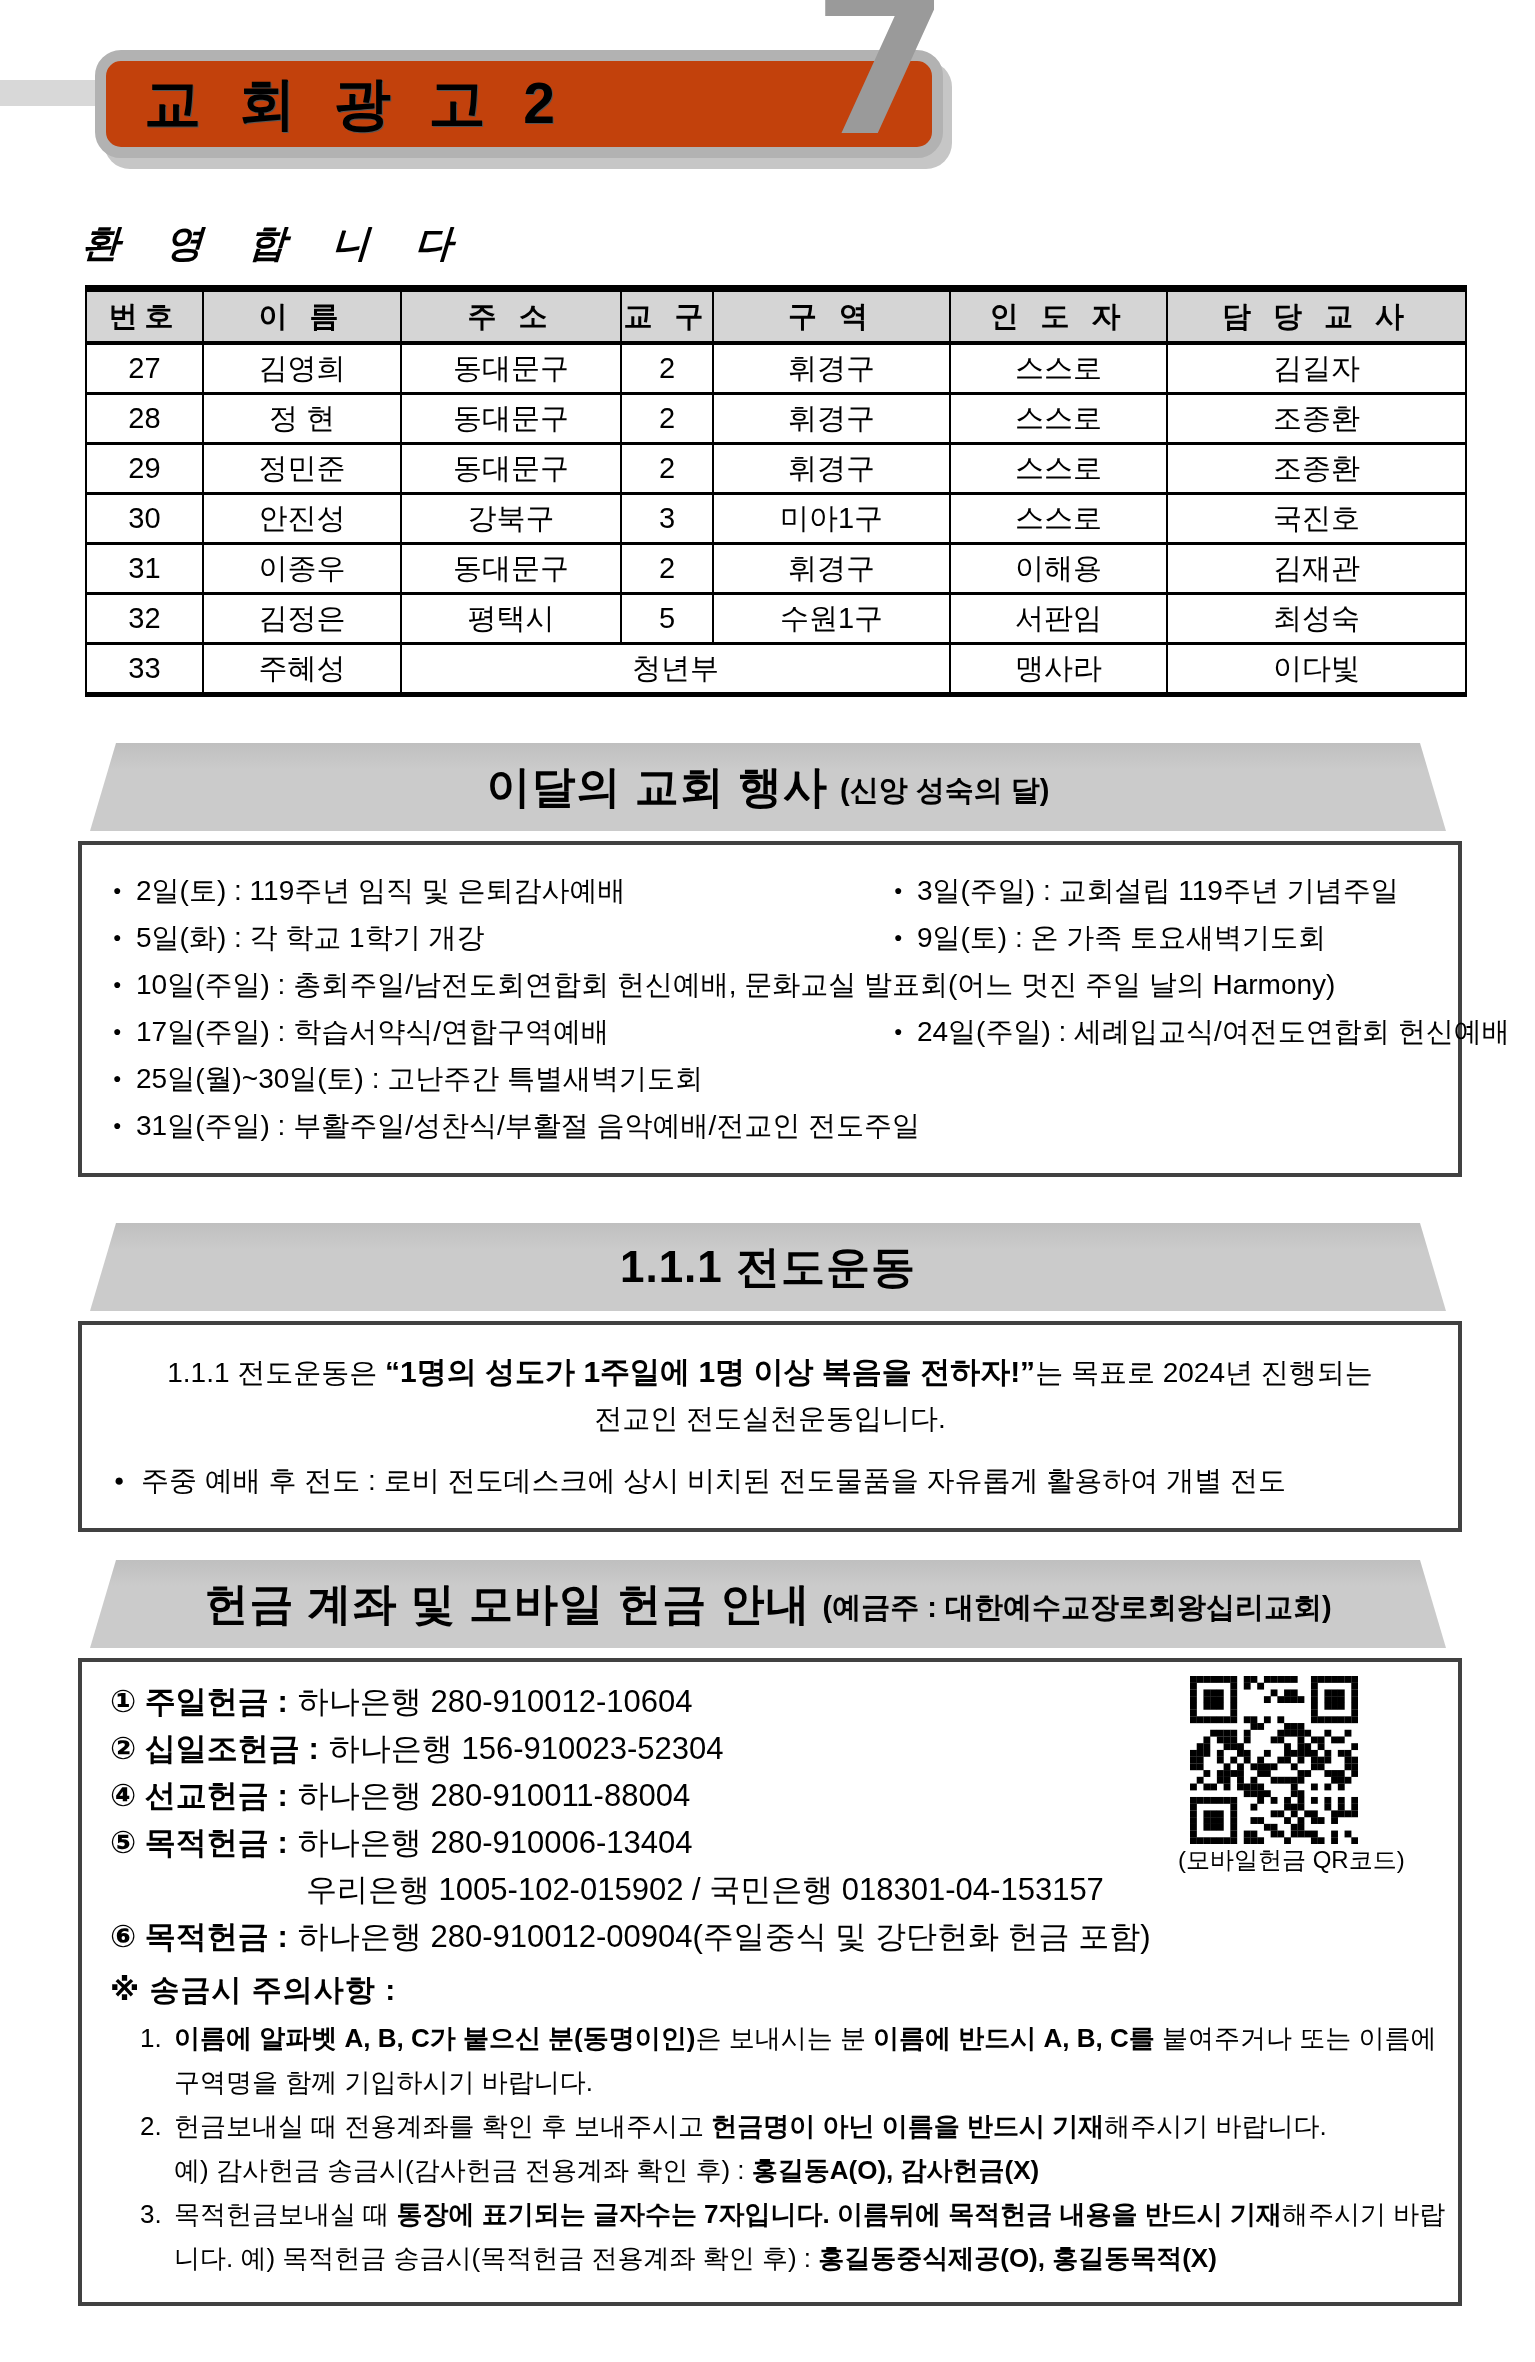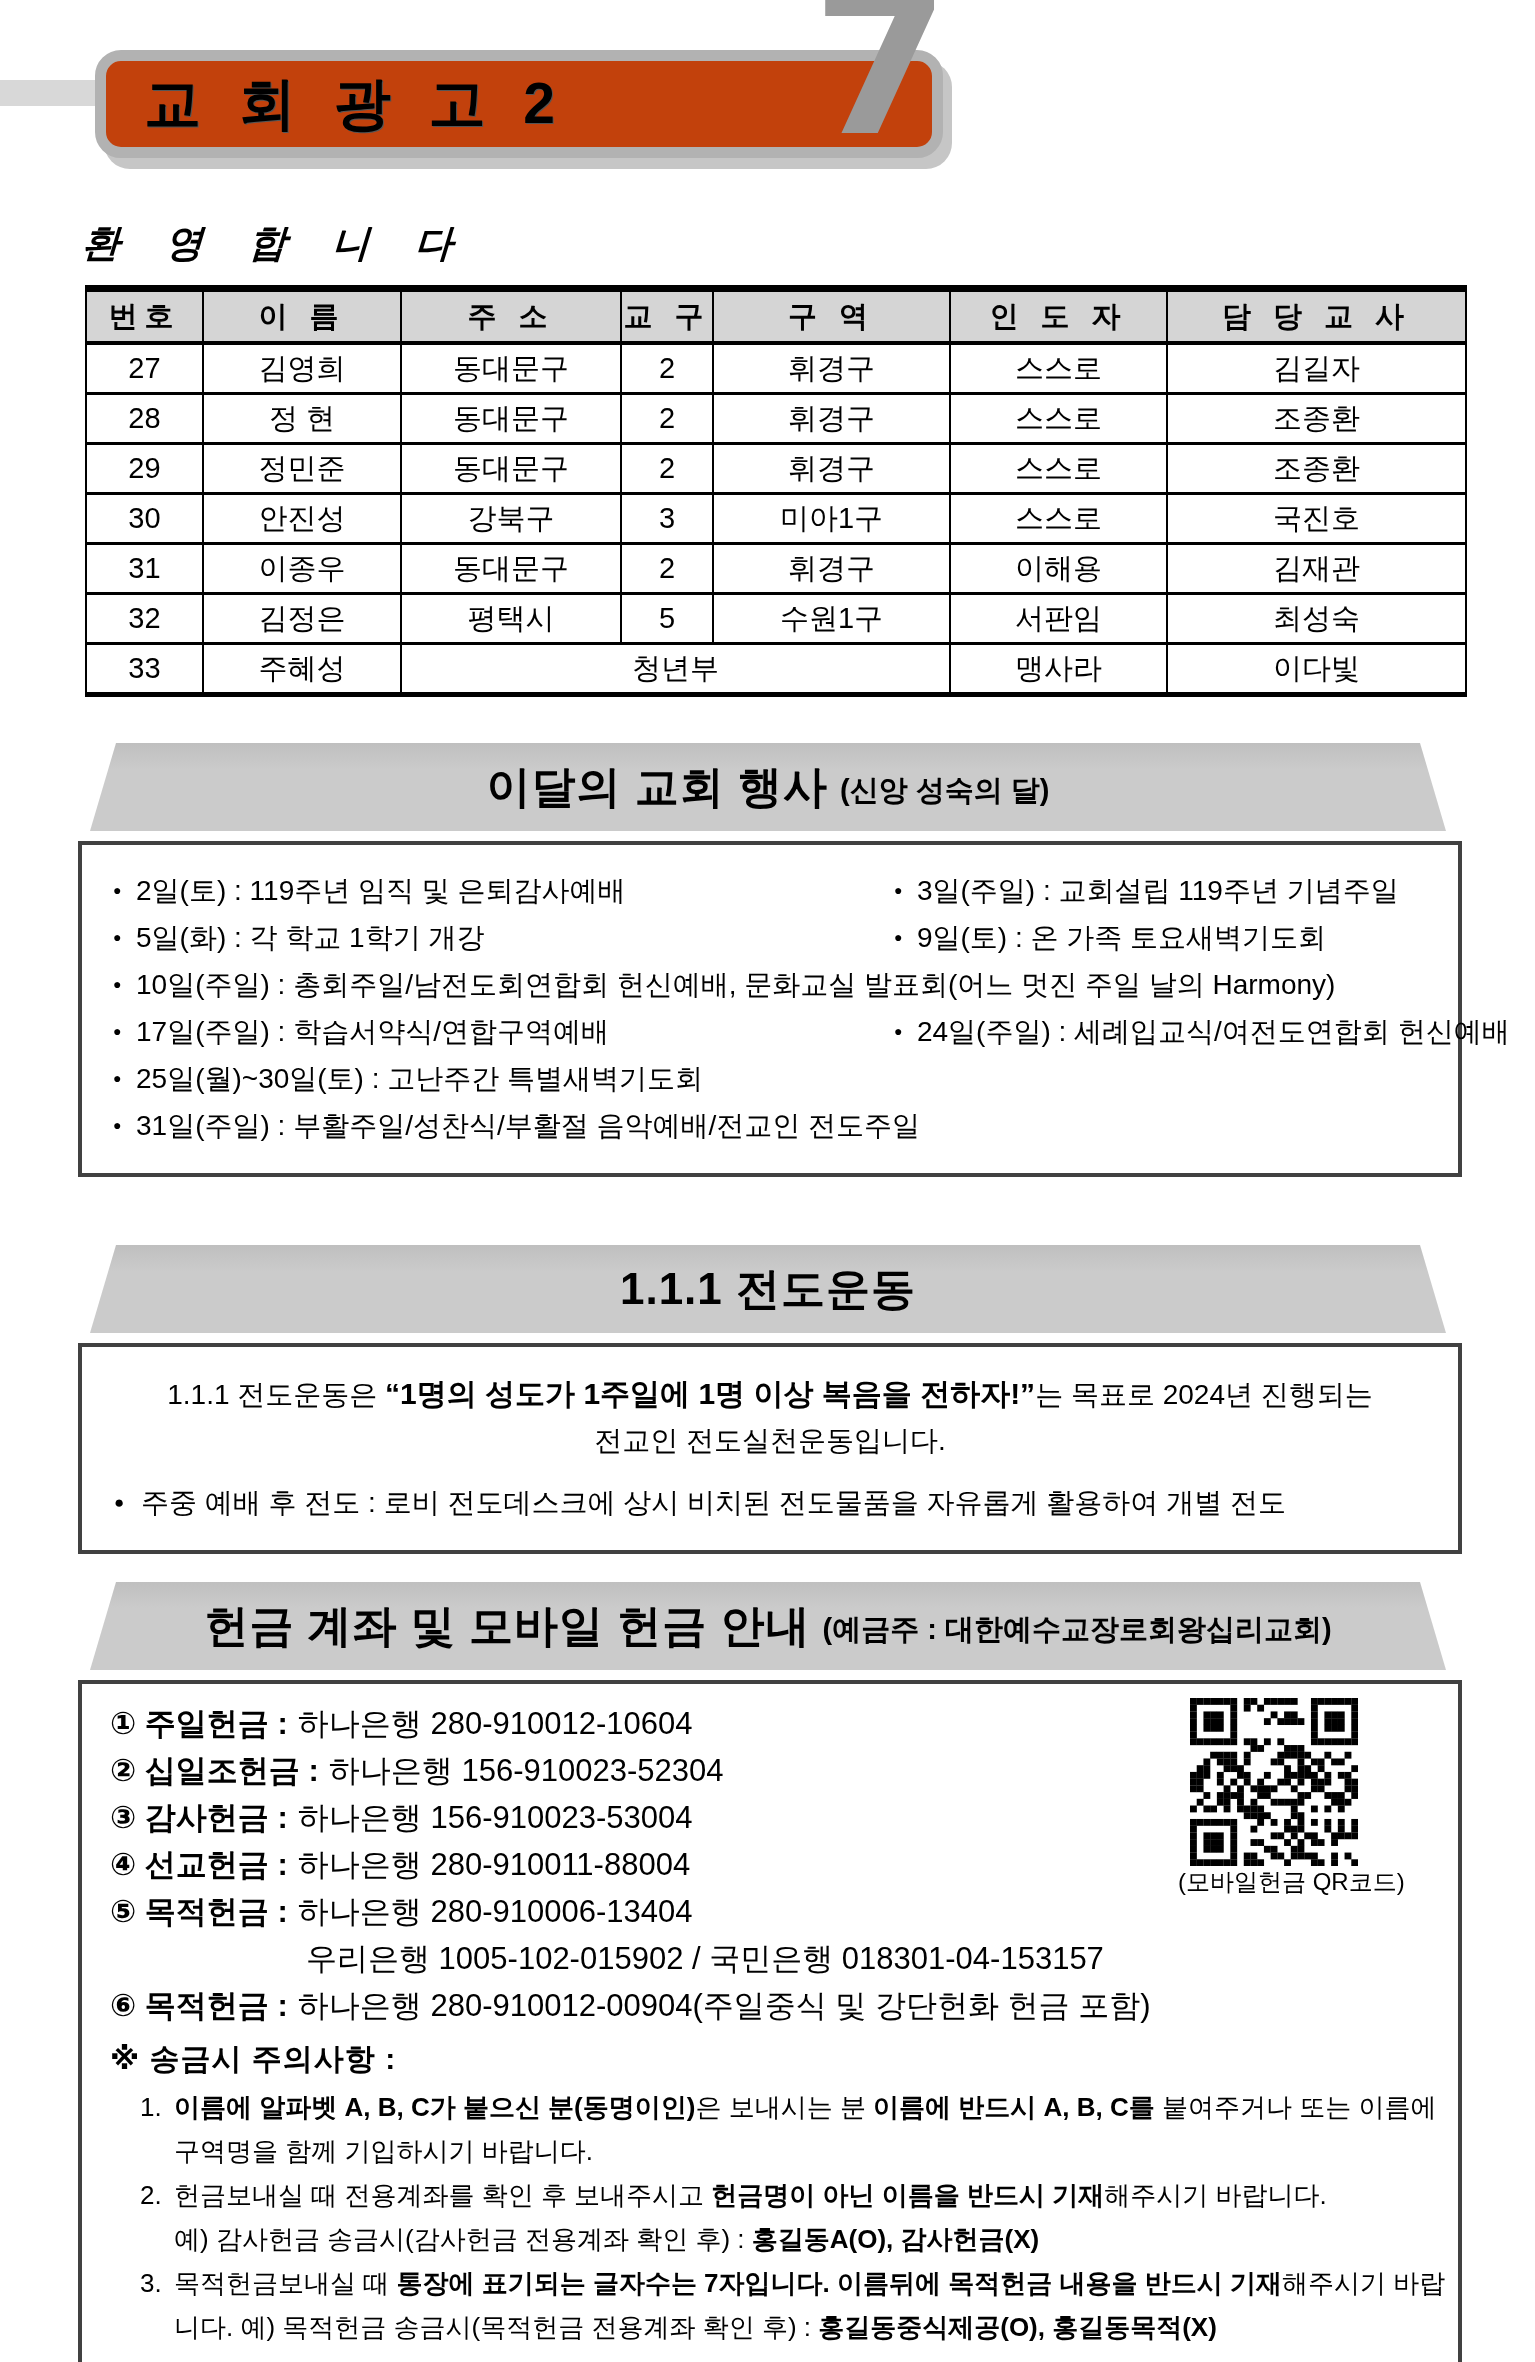--- a/index.html
+++ b/index.html
@@ -30,21 +30,21 @@
   .welcome-table td{font-size:29px;text-align:center;height:45px;border:2px solid #000;border-top:3px solid #000;
                     white-space:nowrap;overflow:hidden;}
 
   
   .banner{position:relative;margin-left:90px;width:1356px;height:88px;
           background:linear-gradient(180deg,#bfbfbf 0%,#cbcbcb 30%,#cbcbcb 100%);
           clip-path:polygon(26px 0,calc(100% - 26px) 0,100% 100%,0 100%);
           display:flex;align-items:center;justify-content:center;gap:12px;}
   .banner-title{font-size:44px;font-weight:bold;letter-spacing:1px;white-space:nowrap;}
   .banner-subtitle{font-size:29px;font-weight:bold;white-space:nowrap;padding-top:8px;}
-  .mt-a{margin-top:46px;} .mt-b{margin-top:68px;align-items:center;} .mt-c{margin-top:28px;}
+  .mt-a{margin-top:46px;} .mt-b{margin-top:46px;align-items:center;} .mt-c{margin-top:28px;}
 
   
   .content-box{margin-left:78px;margin-top:10px;width:1384px;box-sizing:border-box;
                border:4px solid #414141;background:#fff;}
 
   
   .events-box{padding:22px 18px 24px 30px;}
   .event-row{display:flex;}
   .event-cell{position:relative;padding-left:24px;font-size:28px;line-height:47px;white-space:nowrap;}
   .event-cell::before{content:"●";position:absolute;left:1px;top:0;font-size:14px;line-height:47px;}
@@ -219,21 +219,20 @@
 
     <div class="banner mt-c">
       <span class="banner-title">헌금 계좌 및 모바일 헌금 안내</span>
       <span class="banner-subtitle">(예금주 : 대한예수교장로회왕십리교회)</span>
     </div>
 
     <div class="content-box offering-box">
       <div id="accounts">
           <div class="acct-line"><span class="acct-label">① 주일헌금 :</span><span class="acct-value">하나은행 280-910012-10604</span></div>
           <div class="acct-line"><span class="acct-label">② 십일조헌금 :</span><span class="acct-value">하나은행 156-910023-52304</span></div>
-          <div class="acct-line"><span class="acct-label">③ 감사헌금 :</span><span class="acct-value">하나은행 156-910023-53004</span></div>
           <div class="acct-line"><span class="acct-label">④ 선교헌금 :</span><span class="acct-value">하나은행 280-910011-88004</span></div>
           <div class="acct-line"><span class="acct-label">⑤ 목적헌금 :</span><span class="acct-value">하나은행 280-910006-13404</span></div>
           <div class="acct-line indent"><span class="acct-value">우리은행 1005-102-015902 / 국민은행 018301-04-153157</span></div>
           <div class="acct-line"><span class="acct-label">⑥ 목적헌금 :</span><span class="acct-value">하나은행 280-910012-00904(주일중식 및 강단헌화 헌금 포함)</span></div>
         </div>
       <div class="qr-wrap">
         <svg id="qr" width="168" height="168" viewBox="0 0 25 25">
             <rect width="25" height="25" fill="#fff"></rect>
             <rect x="0" y="0" width="1.02" height="1.02" fill="#000"></rect>
             <rect x="1" y="0" width="1.02" height="1.02" fill="#000"></rect>

